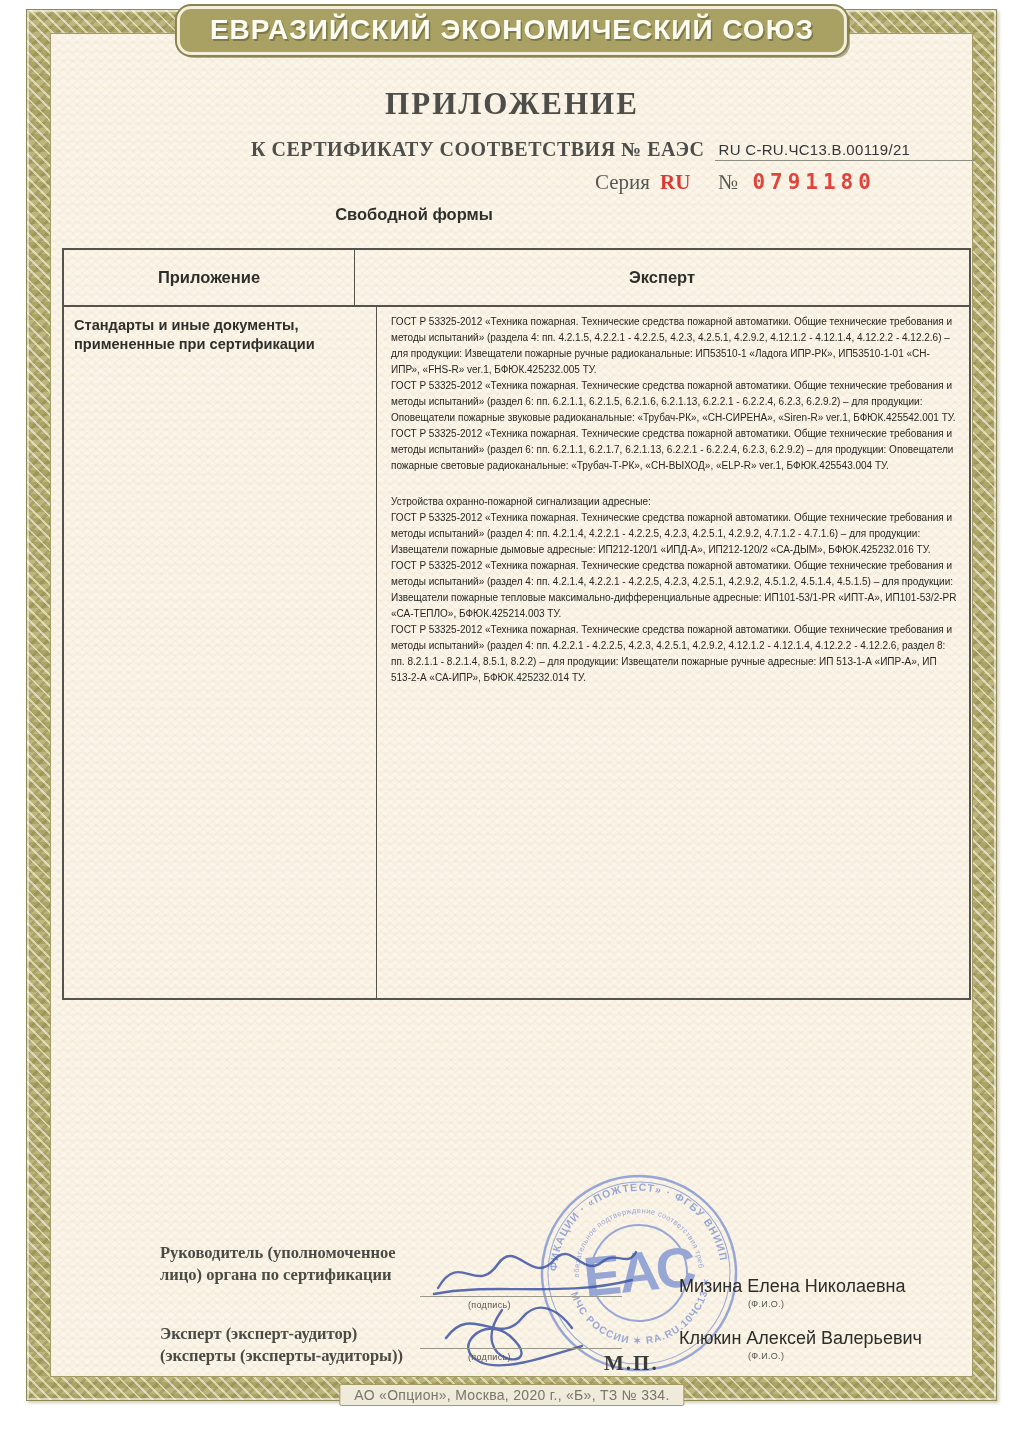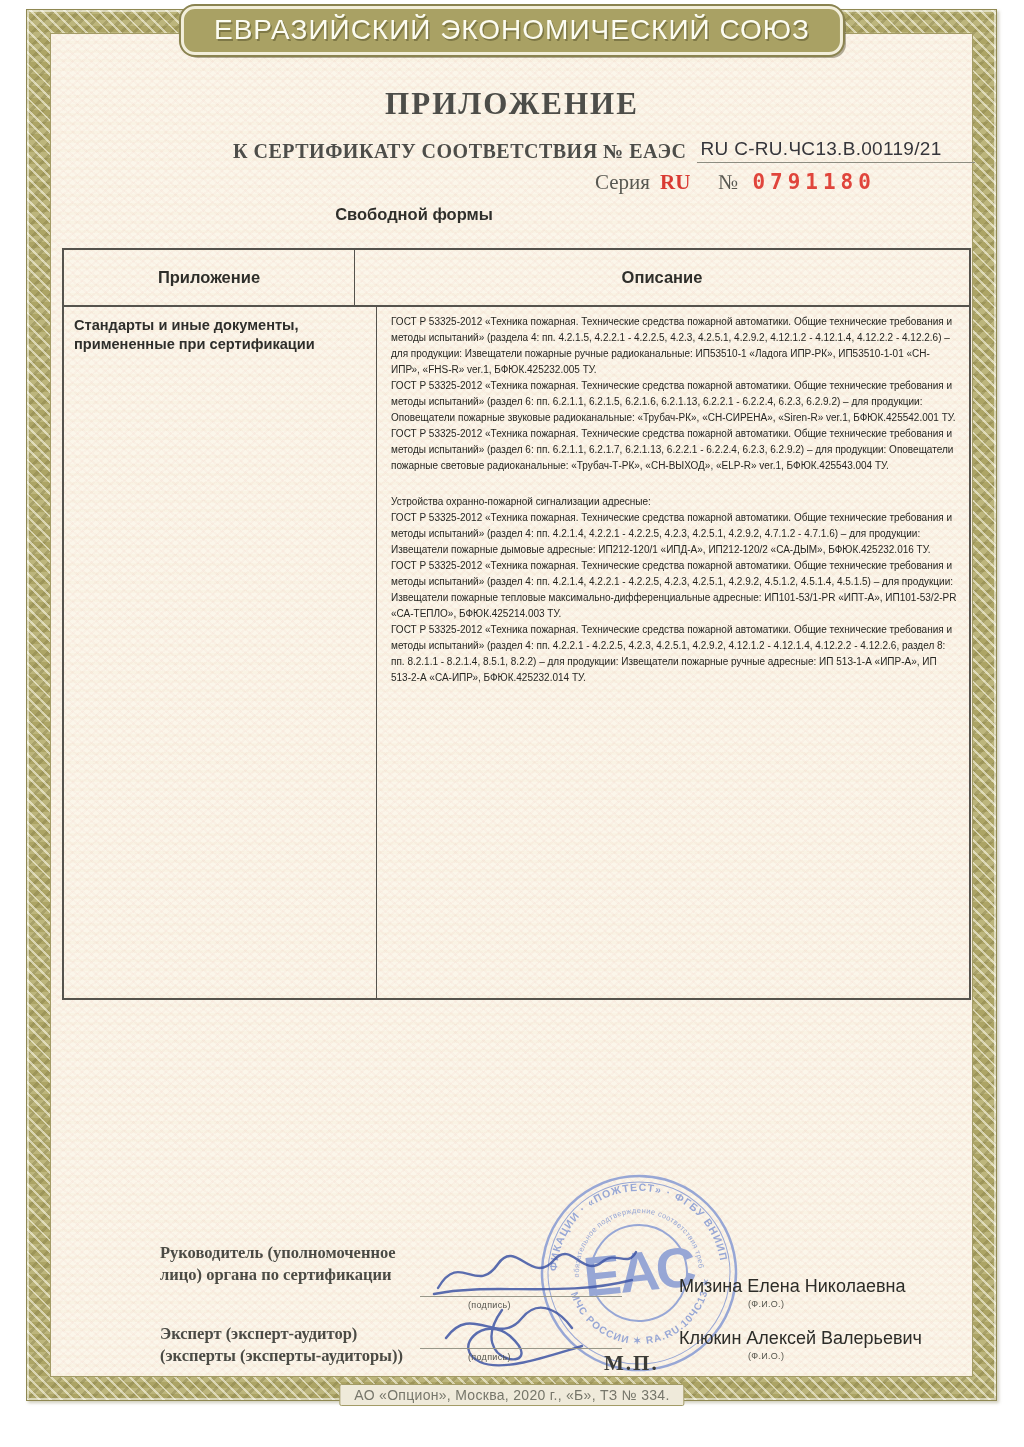--- a/index.html
+++ b/index.html
@@ -32,41 +32,41 @@
   .banner{
     position:absolute;top:6px;left:50%;transform:translateX(-50%);
     padding:5px 30px 6px 30px;
     background:#a9a164;
     border:3px solid #f3efdb;
     border-radius:14px;
     box-shadow:0 0 0 2px #8a8350, 3px 3px 0 rgba(90,85,50,.45);
     white-space:nowrap;
   }
   .banner .banner-text{
-    font-weight:normal;font-size:28px;letter-spacing:1px;
+    font-weight:bold;font-size:28px;letter-spacing:1px;
     color:#fcfcf2;text-shadow:1.5px 1.5px 0 #7e7846;
   }
   
   .doc-title{
     position:absolute;top:86px;left:0;width:1024px;text-align:center;
     font-family:"Liberation Serif", serif;font-weight:bold;font-size:31px;
     letter-spacing:2px;color:#4d4d49;
   }
   .cert-line{
     position:absolute;top:138px;left:233px;width:742px;
     display:flex;align-items:flex-end;white-space:nowrap;
   }
   .cert-line .prefix{
     font-family:"Liberation Serif", serif;font-weight:bold;font-size:20px;
-    color:#4d4d49;letter-spacing:.5px;
+    color:#4d4d49;letter-spacing:.5px;margin-left:18px;
   }
   .cert-line .number{
     flex:1;margin-left:10px;
     border-bottom:1px solid #8d8d80;
-    font-size:19px;color:#35353a;letter-spacing:.3px;
+    font-size:15px;color:#35353a;letter-spacing:.3px;
     padding:0 0 2px 4px;
   }
   .series-line{
     position:absolute;top:170px;left:595px;white-space:nowrap;
     font-family:"Liberation Serif", serif;font-size:21px;color:#585852;
   }
   .series-line .series-value{color:#d93a33;font-weight:bold;margin:0 28px 0 10px;}
   .series-line .num-sign{margin-right:14px;}
   .series-line .blank-number{
     font-family:"DejaVu Sans Mono", monospace;font-weight:bold;
@@ -161,21 +161,21 @@
 
 <div class="series-line">
   <span>Серия</span><span class="series-value">RU</span><span class="num-sign">№</span><span class="blank-number">0791180</span>
 </div>
 
 <div class="form-type">Свободной формы</div>
 
 <div class="cert-table">
   <div class="thead">
     <div class="th col1">Приложение</div>
-    <div class="th col2">Описание</div>
+    <div class="th col2">Эксперт</div>
   </div>
   <div class="tbody">
     <div class="td col1">Стандарты и иные документы,
 примененные при сертификации</div>
     <div class="td col2">
       <p>ГОСТ Р 53325-2012 «Техника пожарная. Технические средства пожарной автоматики. Общие технические требования и методы испытаний» (раздела 4: пп. 4.2.1.5, 4.2.2.1 - 4.2.2.5, 4.2.3, 4.2.5.1, 4.2.9.2, 4.12.1.2 - 4.12.1.4, 4.12.2.2 - 4.12.2.6) – для продукции: Извещатели пожарные ручные радиоканальные: ИП53510-1 «Ладога ИПР-РК», ИП53510-1-01 «СН-ИПР», «FHS-R» ver.1, БФЮК.425232.005 ТУ.</p>
       <p>ГОСТ Р 53325-2012 «Техника пожарная. Технические средства пожарной автоматики. Общие технические требования и методы испытаний» (раздел 6: пп. 6.2.1.1, 6.2.1.5, 6.2.1.6, 6.2.1.13, 6.2.2.1 - 6.2.2.4, 6.2.3, 6.2.9.2) – для продукции: Оповещатели пожарные звуковые радиоканальные: «Трубач-РК», «СН-СИРЕНА», «Siren-R» ver.1, БФЮК.425542.001 ТУ.</p>
       <p>ГОСТ Р 53325-2012 «Техника пожарная. Технические средства пожарной автоматики. Общие технические требования и методы испытаний» (раздел 6: пп. 6.2.1.1, 6.2.1.7, 6.2.1.13, 6.2.2.1 - 6.2.2.4, 6.2.3, 6.2.9.2) – для продукции: Оповещатели пожарные световые радиоканальные: «Трубач-Т-РК», «СН-ВЫХОД», «ELP-R» ver.1, БФЮК.425543.004 ТУ.</p>
       <p class="gap">Устройства охранно-пожарной сигнализации адресные:</p>
       <p>ГОСТ Р 53325-2012 «Техника пожарная. Технические средства пожарной автоматики. Общие технические требования и методы испытаний» (раздел 4: пп. 4.2.1.4, 4.2.2.1 - 4.2.2.5, 4.2.3, 4.2.5.1, 4.2.9.2, 4.7.1.2 - 4.7.1.6) – для продукции: Извещатели пожарные дымовые адресные: ИП212-120/1 «ИПД-А», ИП212-120/2 «СА-ДЫМ», БФЮК.425232.016 ТУ.</p>

